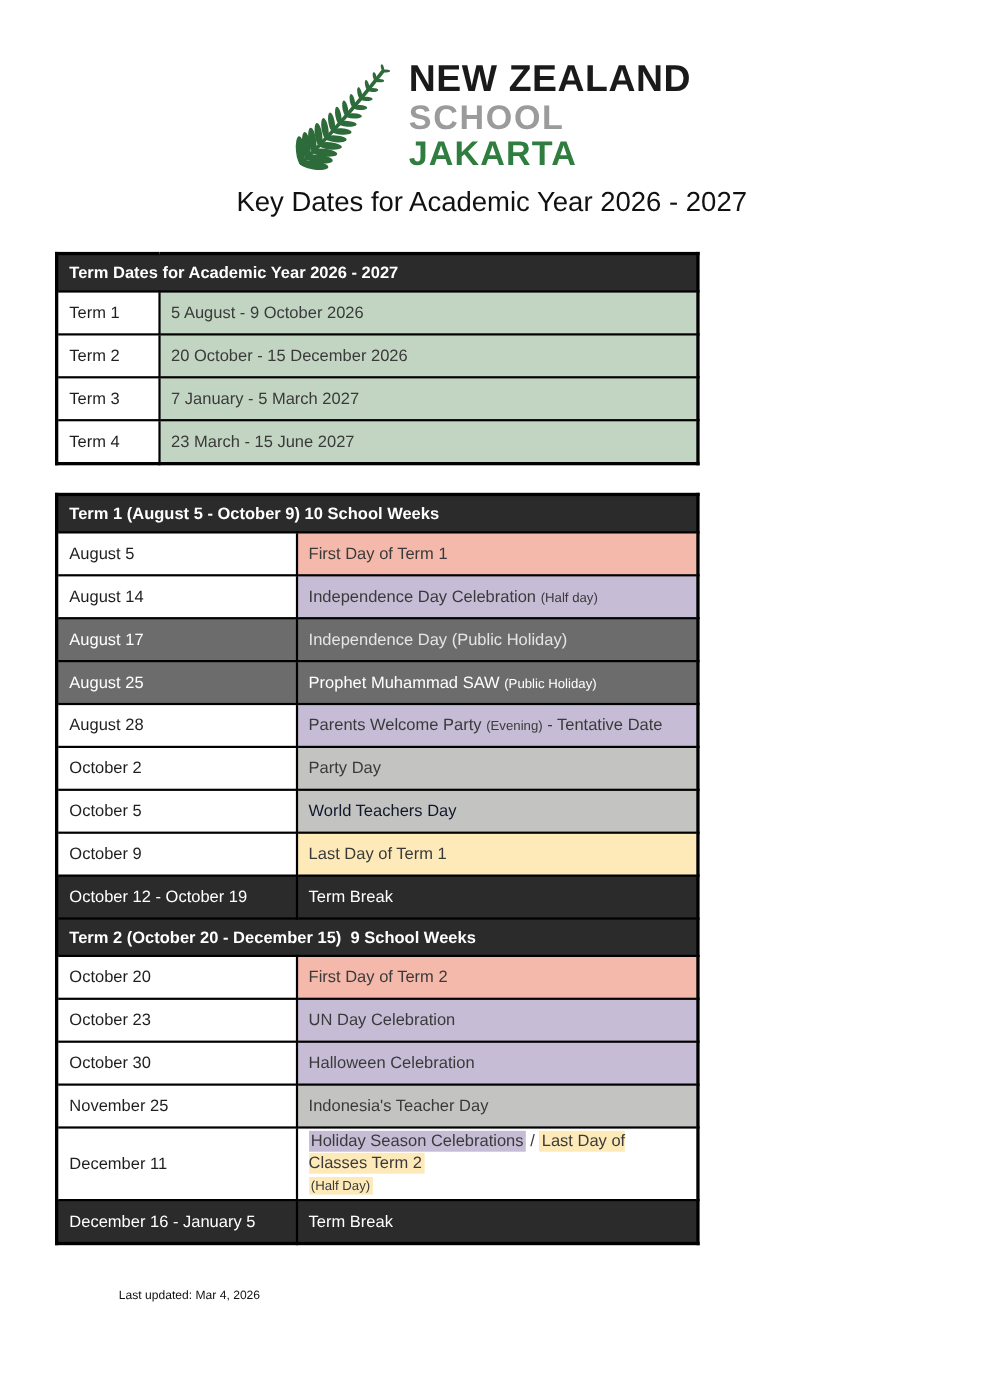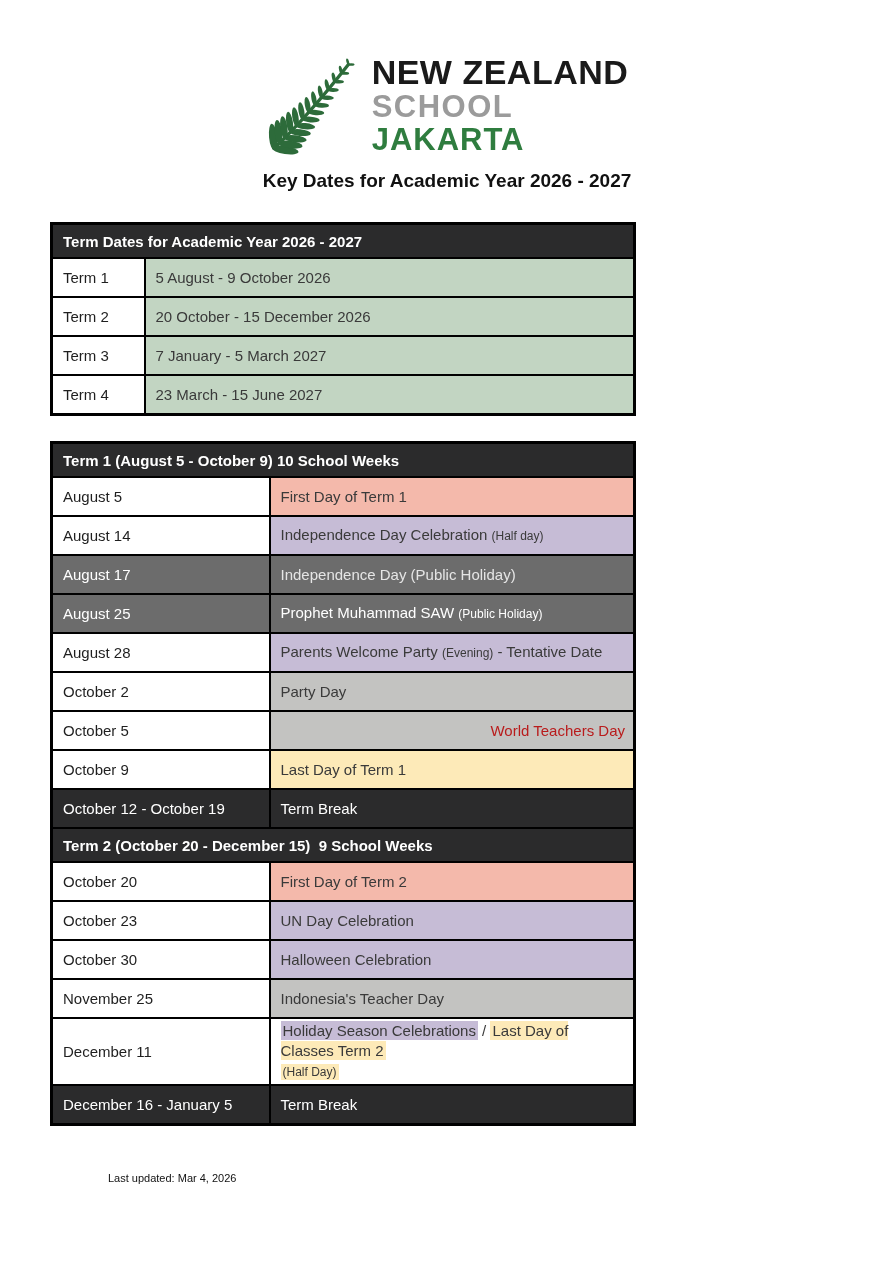--- a/index.html
+++ b/index.html
@@ -17,21 +17,21 @@
     padding-top: 54px; height: 102px;
   }
   .logo-fern { width: 100px; height: 100px; margin-right: 6px; }
   .logo-text { display: flex; flex-direction: column; line-height: 1.0; }
   .logo-l1 { font-size: 34px; font-weight: bold; letter-spacing: 0.5px; }
   .logo-l2 { font-size: 31px; font-weight: bold; letter-spacing: 1.5px; margin-top: 2px; }
   .logo-l3 { font-size: 31px; font-weight: bold; letter-spacing: 1px; margin-top: 2px; }
 
   
   h1.page-title {
-    text-align: center; font-size: 19px; font-weight: bold;
+    text-align: center; font-size: 25px; font-weight: normal;
     color: #111; margin: 14px 0 0 0;
   }
 
   
   table.doc-table {
     border-collapse: collapse;
     margin-left: 50px;
     width: 586px;
     table-layout: fixed;
     border: 3px solid #000;
@@ -161,21 +161,21 @@
         <tr>
           <td class="date-cell" style="background-color: rgb(255, 255, 255); color: rgb(31, 31, 31);">August 28</td>
           <td class="event-cell" style="background-color: rgb(198, 188, 214); color: rgb(58, 58, 58);"><span>Parents Welcome Party </span><span class="small">(Evening)</span><span> - Tentative Date</span></td>
         </tr>
         <tr>
           <td class="date-cell" style="background-color: rgb(255, 255, 255); color: rgb(31, 31, 31);">October 2</td>
           <td class="event-cell" style="background-color: rgb(195, 195, 193); color: rgb(58, 58, 58);"><span>Party Day</span></td>
         </tr>
         <tr>
           <td class="date-cell" style="background-color: rgb(255, 255, 255); color: rgb(31, 31, 31);">October 5</td>
-          <td class="event-cell" style="background-color: rgb(195, 195, 193); color: #b91c1c; text-align: right;"><span>World Teachers Day</span></td>
+          <td class="event-cell" style="background-color: rgb(195, 195, 193); color: #0f172a;"><span>World Teachers Day</span></td>
         </tr>
         <tr>
           <td class="date-cell" style="background-color: rgb(255, 255, 255); color: rgb(31, 31, 31);">October 9</td>
           <td class="event-cell" style="background-color: rgb(253, 234, 184); color: rgb(58, 58, 58);"><span>Last Day of Term 1</span></td>
         </tr>
         <tr>
           <td class="date-cell" style="background-color: rgb(43, 43, 44); color: rgb(255, 255, 255);">October 12 - October 19</td>
           <td class="event-cell" style="background-color: rgb(43, 43, 44); color: rgb(255, 255, 255);"><span>Term Break</span></td>
         </tr>
         <tr>

